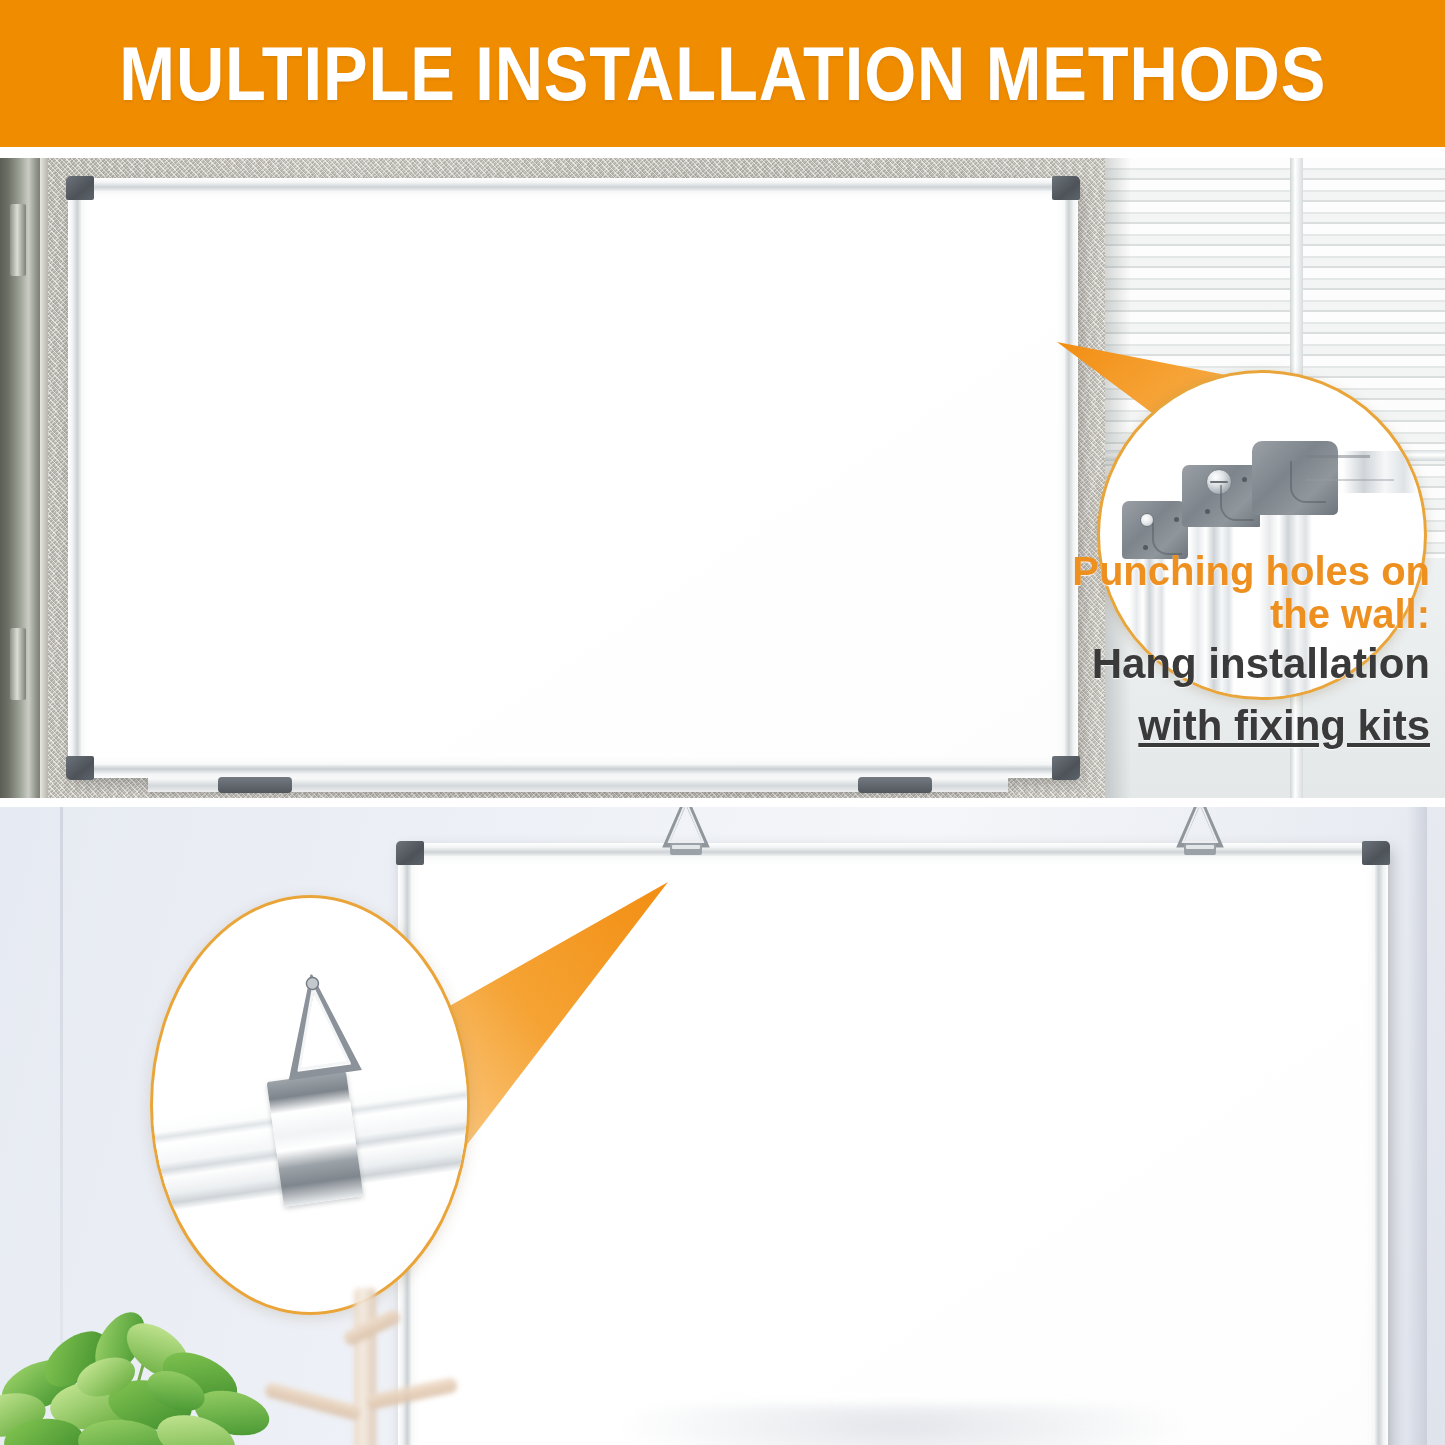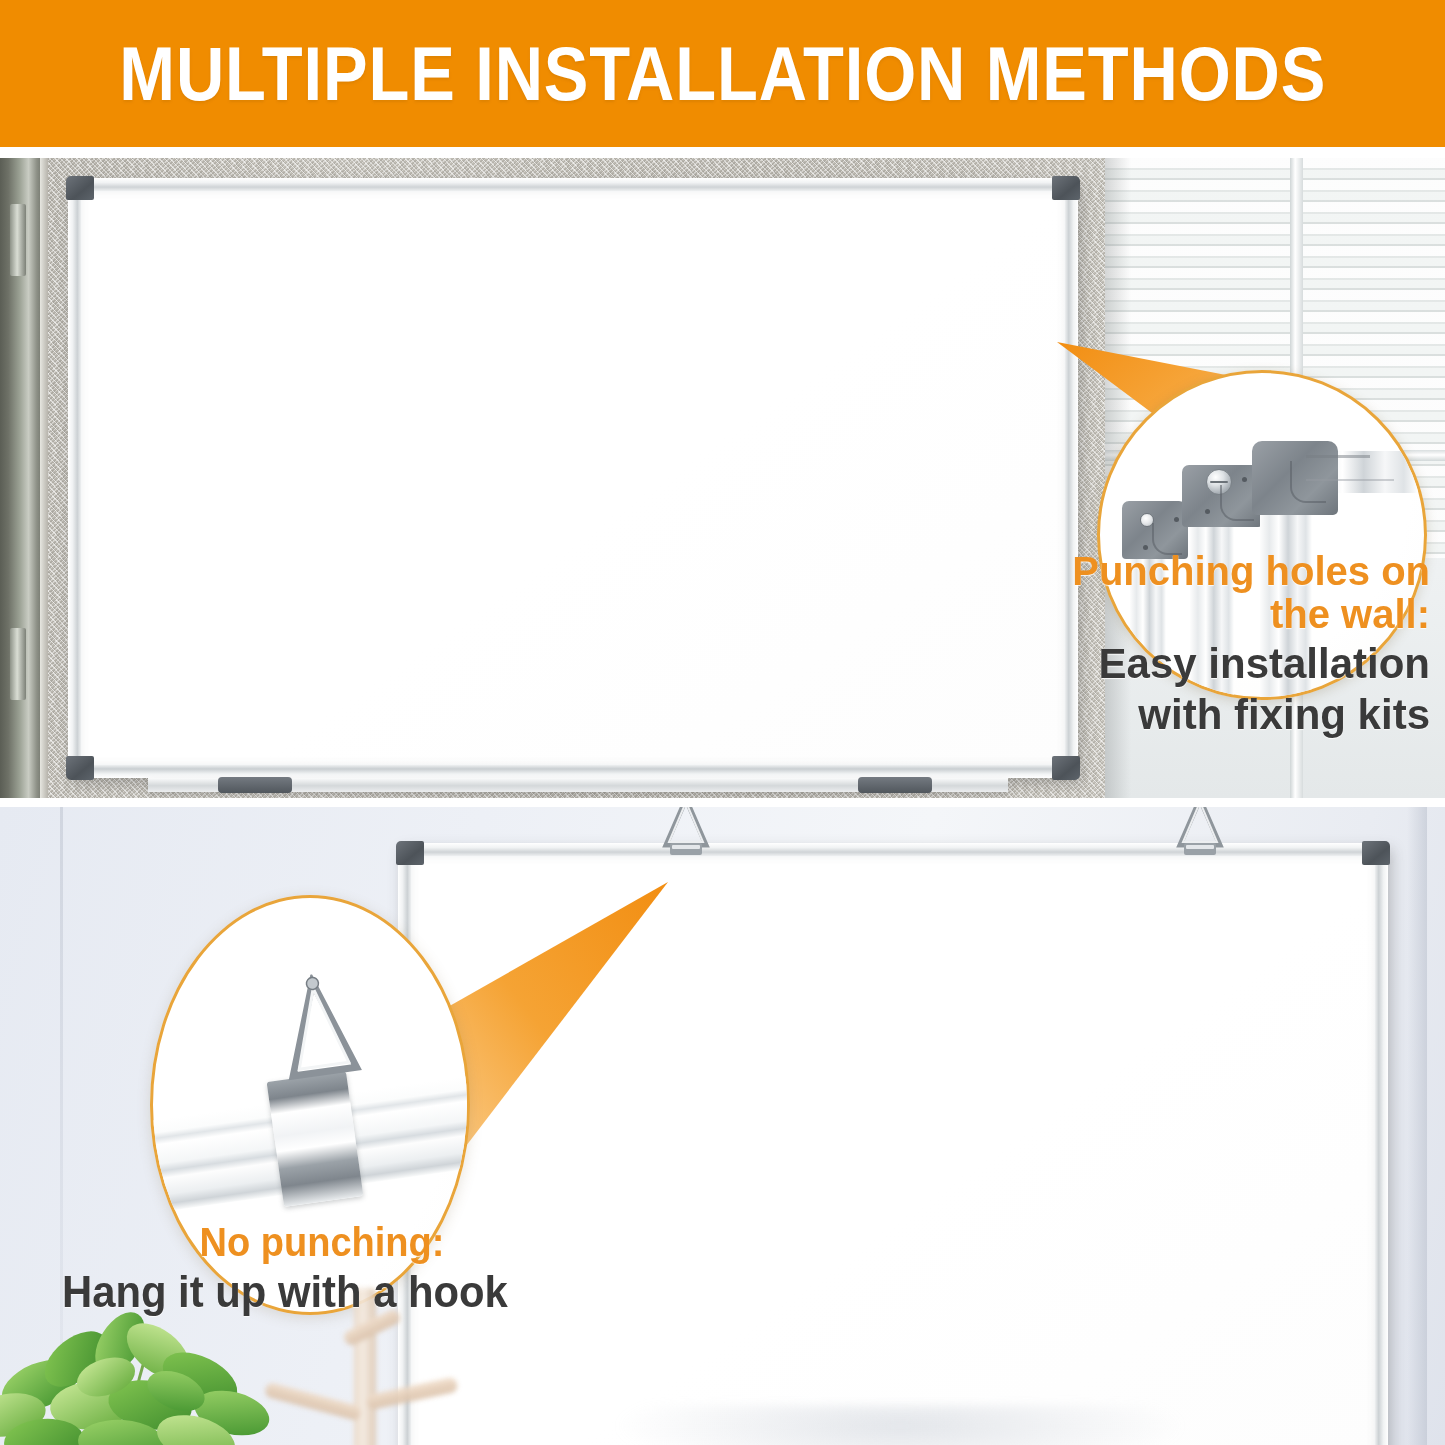--- a/index.html
+++ b/index.html
@@ -372,22 +372,22 @@
     <div class="cap-alu" style="left:160px; top:120px; width:52px; height:216px;"></div>
     <div class="cap-alu" style="left:200px; top:78px; width:118px; height:42px;"></div>
     <div class="cap-body" style="left:152px; top:68px; width:86px; height:74px; border-radius:10px 10px 5px 5px;"></div>
     <div class="cap-arc" style="left:190px; top:88px; width:36px; height:42px;"></div>
     <div style="position:absolute; left:206px; top:82px; width:64px; height:3px; background:rgba(120,126,132,.5);"></div>
     <div style="position:absolute; left:206px; top:106px; width:88px; height:2px; background:rgba(150,156,162,.45);"></div>
   </div>
 
   <div id="text-top">
     <div class="t-orange">Punching holes on the wall:</div>
-    <div class="t-dark">Easy installation</div>
-    <div class="t-dark" style="margin-top:4px;">with fixing kits</div>
+    <div class="t-dark">Hang installation</div>
+    <div class="t-dark" style="margin-top:15px;text-decoration:underline;">with fixing kits</div>
   </div>
 </div>
 
 <div id="divider"></div>
 
 <div id="panel-bottom">
 
   <div class="wall-soft"></div>
   <div class="wall-corner-edge"></div>
   <div class="wall-right-edge"></div>
@@ -435,24 +435,20 @@
   <div class="mag-ellipse">
     <div class="rail-zoom"></div>
     <div class="clip-zoom"></div>
     <svg style="position:absolute; left:118px; top:76px; width:96px; height:112px; transform:rotate(-8deg);" viewBox="0 0 96 112">
       <path d="M48 8 L16 98 L80 98 Z" fill="none" stroke="#8b9299" stroke-width="7"></path>
       <path d="M48 14 L23 92 L73 92 Z" fill="none" stroke="#f3f5f6" stroke-width="3"></path>
       <circle cx="48" cy="9" r="6" fill="#c3c9ce" stroke="#767d84" stroke-width="1.5"></circle>
     </svg>
   </div>
 
-  <div id="text-bot">
-    <div class="tb-orange">No punching:</div>
-    <div class="tb-dark">Hang it up with a hook</div>
-  </div>
 
   <div id="coat-rack">
     <div class="rack-pole"></div>
     <div class="rack-arm" style="left:6px; bottom:44px; width:98px; transform:rotate(15deg);"></div>
     <div class="rack-arm" style="left:108px; bottom:52px; width:92px; transform:rotate(-12deg);"></div>
     <div class="rack-arm" style="left:84px; bottom:118px; width:60px; transform:rotate(-26deg);"></div>
   </div>
 
   <svg id="plant" viewBox="0 0 370 200">
     <defs>

